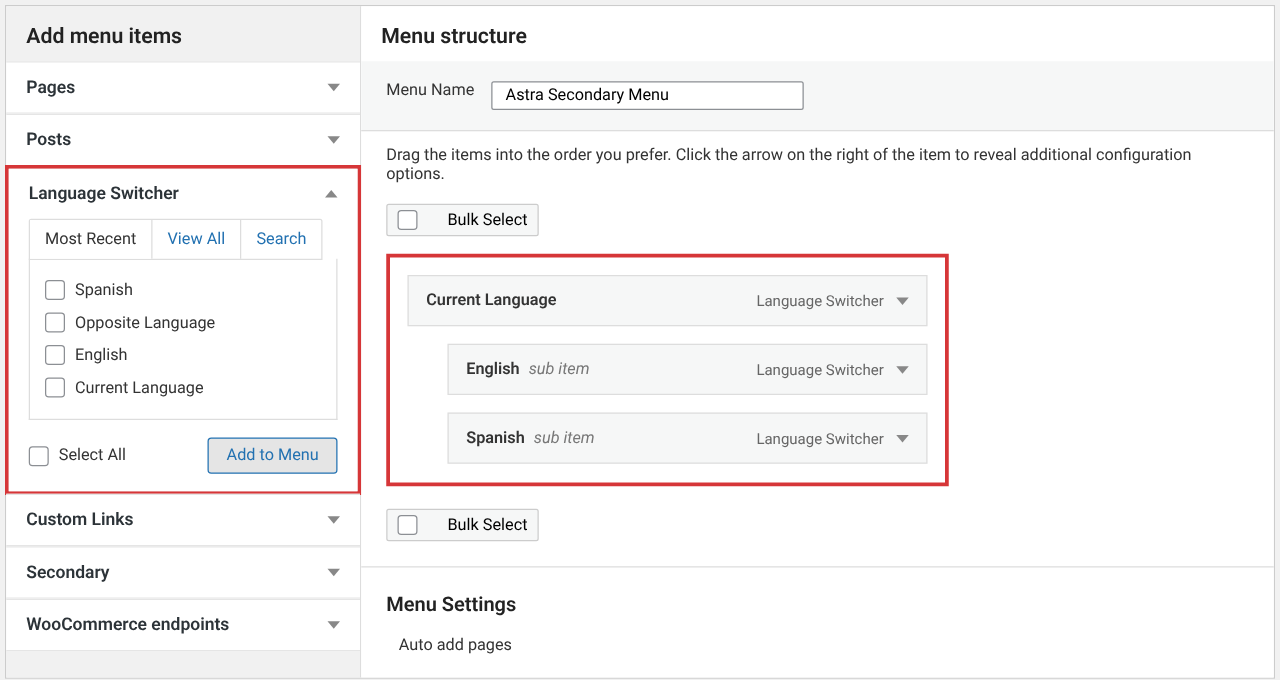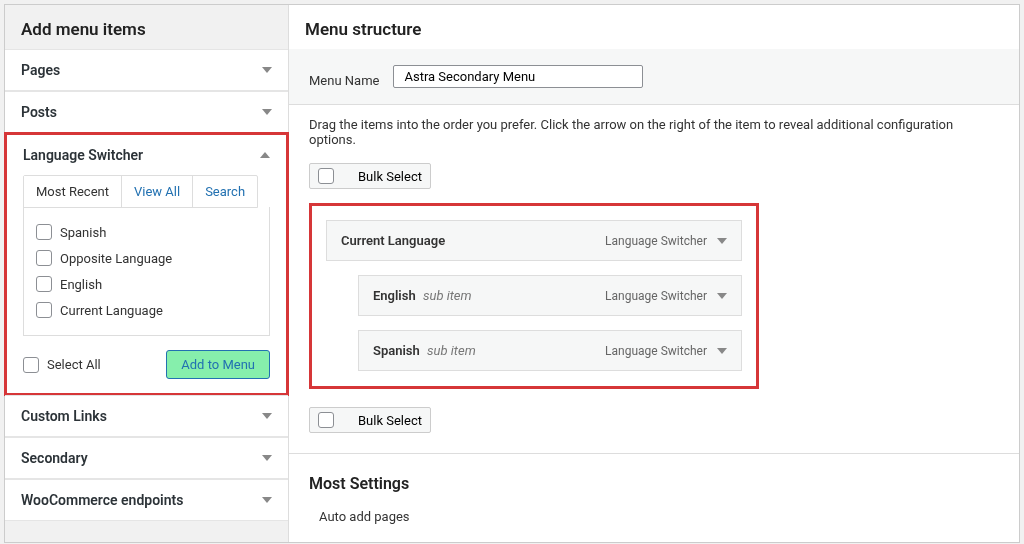--- a/index.html
+++ b/index.html
@@ -15,24 +15,24 @@
     .chevron.down { border-left: 5px solid transparent; border-right: 5px solid transparent; border-top: 6px solid #888; }
     .chevron.up { border-left: 5px solid transparent; border-right: 5px solid transparent; border-bottom: 6px solid #888; }
     .tabs { display: flex; border: 1px solid #ddd; border-radius: 2px 2px 0 0; width: fit-content; }
     .tab { padding: 8px 12px; font-size: 13px; color: #2271b1; cursor: pointer; border-right: 1px solid #ddd; }
     .tab:last-child { border-right: none; }
     .tab.active { color: #333; background: #fff; }
     .tab-body { border: 1px solid #ddd; border-top: none; padding: 12px; margin-top: -1px; }
     .chk-row { display: flex; align-items: center; gap: 8px; padding: 5px 0; font-size: 13px; color: #333; }
     .chk { width: 16px; height: 16px; border: 1px solid #8c8f94; border-radius: 3px; background: #fff; display: inline-flex; align-items: center; justify-content: center; }
     .bottom-row { display: flex; justify-content: space-between; align-items: center; margin-top: 14px; }
-    .add-btn { border: 1px solid #2271b1; color: #2271b1; background: #86efac; padding: 6px 14px; font-size: 13px; border-radius: 3px; cursor: pointer; }
+    .add-btn { border: 1px solid #2271b1; color: #2271b1; background: #e5e5e5; padding: 6px 14px; font-size: 13px; border-radius: 3px; cursor: pointer; }
     .red-box { border: 3px solid #d63638; }
     .left-panel .red-box { margin: -1px; }
-    .menu-header-bar { background: #f6f7f7; border-bottom: 1px solid #ddd; padding: 16px 20px; display: flex; align-items: flex-end; gap: 14px; }
+    .menu-header-bar { background: #f6f7f7; border-bottom: 1px solid #ddd; padding: 16px 20px; display: flex; align-items: flex-start; gap: 14px; }
     .menu-header-bar label { font-size: 13px; color: #333; }
     .menu-name-input { border: 1px solid #8c8f94; padding: 3px 10px; width: 250px; font-size: 13px; border-radius: 2px; }
     .instructions { font-size: 13px; color: #333; padding: 12px 20px; }
     .bulk-select-bar { padding: 4px 20px 14px; }
     .bulk-btn { border: 1px solid #ccc; background: #f6f7f7; padding: 4px 8px; display: inline-flex; align-items: center; gap: 24px; font-size: 13px; border-radius: 2px; }
     .menu-items-area { padding: 0 20px 14px; display: flex; justify-content: flex-start; }
     .menu-items-red { border: 3px solid #d63638; padding: 14px; width: 450px; }
     .menu-item-box { background: #f6f7f7; border: 1px solid #ddd; display: flex; justify-content: space-between; align-items: center; padding: 12px 14px; font-size: 13px; margin-bottom: 14px; }
     .menu-item-box:last-child { margin-bottom: 1px; }
     .menu-item-box.sub { margin-left: 32px; }
@@ -170,21 +170,21 @@
 
     <div class="bulk-select-bar">
       <div class="bulk-btn">
         <span class="chk"></span>
         <span>Bulk Select</span>
       </div>
     </div>
 
     <div class="section-divider"></div>
 
-    <div class="settings-title">Most Settings</div>
+    <div class="settings-title">Menu Settings</div>
     <div class="settings-row">
       <div class="settings-label">Auto add pages</div>
     </div>
     <div class="settings-row">
       
       
     </div>
   </div>
 </div>
 

